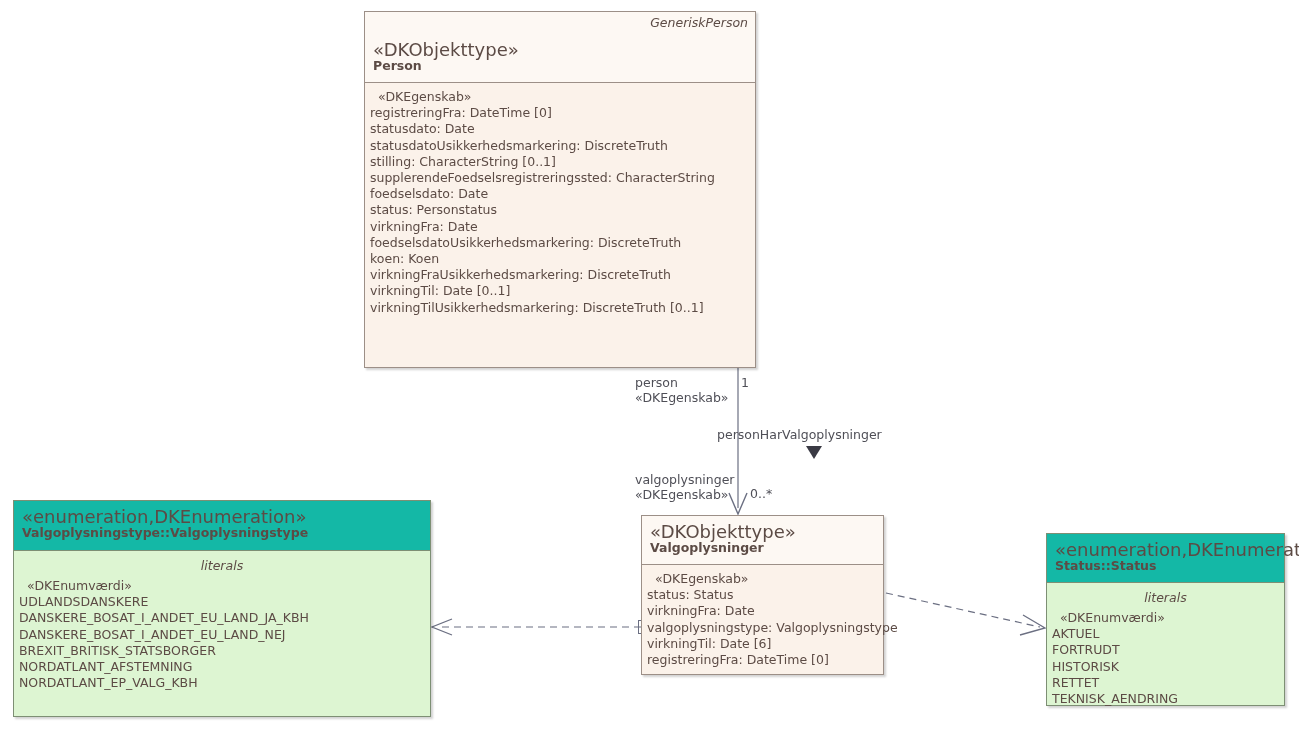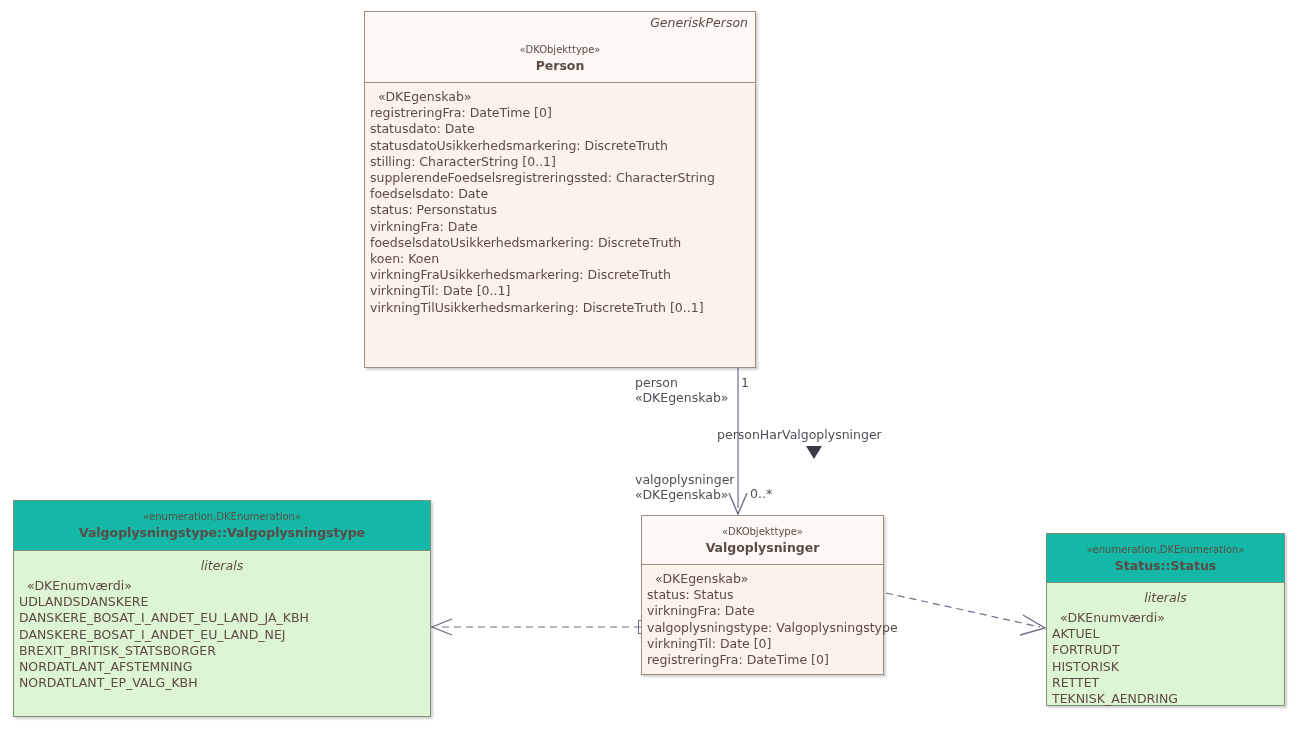--- a/index.html
+++ b/index.html
@@ -33,26 +33,26 @@
 
   
   .uml-class {
     position: absolute;
     box-sizing: border-box;
     border: 1px solid #8a7f7a;
     box-shadow: 2px 2px 2px rgba(0,0,0,0.18);
   }
   .uml-class .header {
     box-sizing: border-box;
-    text-align: center;
+    text-align: left;
     padding: 6px 8px 8px 8px;
     position: relative;
   }
   .uml-class .stereo {
-    font-size: 10px;
+    font-size: 18px;
     line-height: 16px;
     white-space: nowrap;
   }
   .uml-class .cname {
     font-size: 12.5px;
     line-height: 16px;
     font-weight: bold;
     white-space: nowrap;
   }
   .uml-class .corner-note {
@@ -219,21 +219,21 @@
     <div class="header" style="padding-top:8px;">
       <div class="stereo">«DKObjekttype»</div>
       <div class="cname">Valgoplysninger</div>
     </div>
     <div class="divider"></div>
     <div class="compartment">
       <div class="feature stereo-row">«DKEgenskab»</div>
       <div class="feature">status: Status</div>
       <div class="feature">virkningFra: Date</div>
       <div class="feature">valgoplysningstype: Valgoplysningstype</div>
-      <div class="feature">virkningTil: Date [0]</div>
+      <div class="feature">virkningTil: Date [6]</div>
       <div class="feature">registreringFra: DateTime [0]</div>
     </div>
   </div>
 
   <div class="uml-class theme-enum" id="enum-valgoplysningstype">
     <div class="header" style="padding-top:8px; padding-bottom:9px;">
       <div class="stereo">«enumeration,DKEnumeration»</div>
       <div class="cname">Valgoplysningstype::Valgoplysningstype</div>
     </div>
     <div class="divider"></div>

